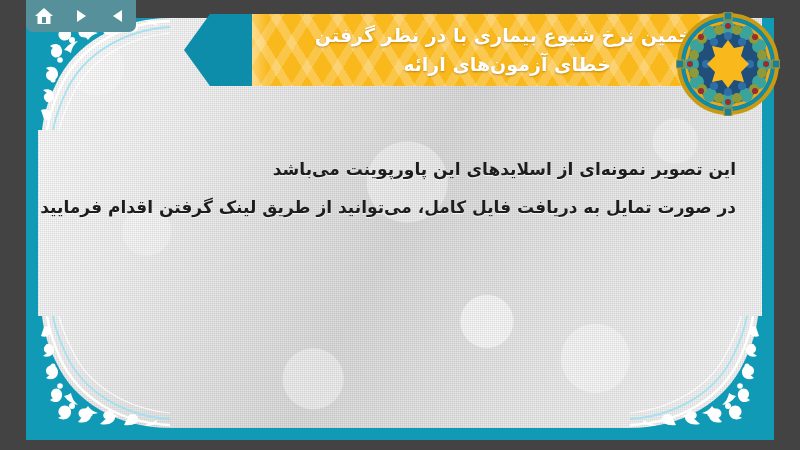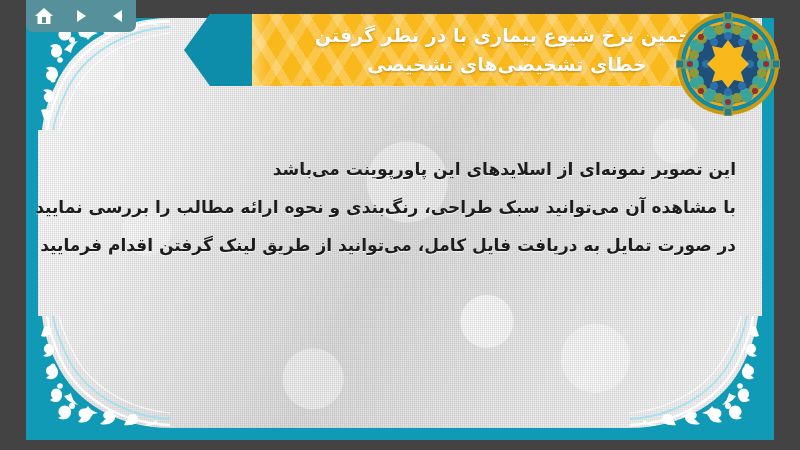--- a/index.html
+++ b/index.html
@@ -227,38 +227,37 @@
           <circle cx="10" cy="82" r="2.3"></circle>
           <path d="M44,18 q8,-6 16,-3 q-7,2 -10,7 q-3,-4 -6,-4"></path>
           <path d="M66,14 q8,-5 15,-2 q-7,1 -10,6 q-2,-4 -5,-4"></path>
           <path d="M26,32 q6,-8 14,-9 q-6,5 -7,12 q-4,-3 -7,-3"></path>
         </g>
       </svg>
     </div>
 
     <div class="body-copy">
       <p>این تصویر نمونه‌ای از اسلایدهای این پاورپوینت می‌باشد</p>
-      <p>با مشاهده آن می‌توانید سبک طراحی، رنگ‌بندی و نحوه ارائه مطالب را بررسی نمایید</p>
       <p>در صورت تمایل به دریافت فایل کامل، می‌توانید از طریق لینک گرفتن اقدام فرمایید</p>
     </div>
 
   </div>
 
   <div class="chevron">
     <svg width="80" height="72" viewBox="0 0 80 72">
       <polygon points="26,0 80,0 80,72 26,72 0,36" fill="#0e8dab"></polygon>
     </svg>
   </div>
 
   <div class="title-banner">
     <div class="weave"></div>
     <div class="cap"></div>
     <div class="title-text">
       <div>تخمین نرخ شیوع بیماری با در نظر گرفتن</div>
-      <div>خطای تشخیصی‌های تشخیصی</div>
+      <div>خطای آزمون‌های ارائه</div>
     </div>
   </div>
 
   <div class="medallion">
     <svg width="104" height="104" viewBox="0 0 104 104">
       <circle cx="52" cy="52" r="50" fill="#c99a12"></circle>
       <circle cx="52" cy="52" r="47" fill="#1b7f99"></circle>
       <circle cx="52" cy="52" r="43" fill="#e8a91a"></circle>
       <circle cx="52" cy="52" r="40" fill="#1f4f7a"></circle>
       <g>

